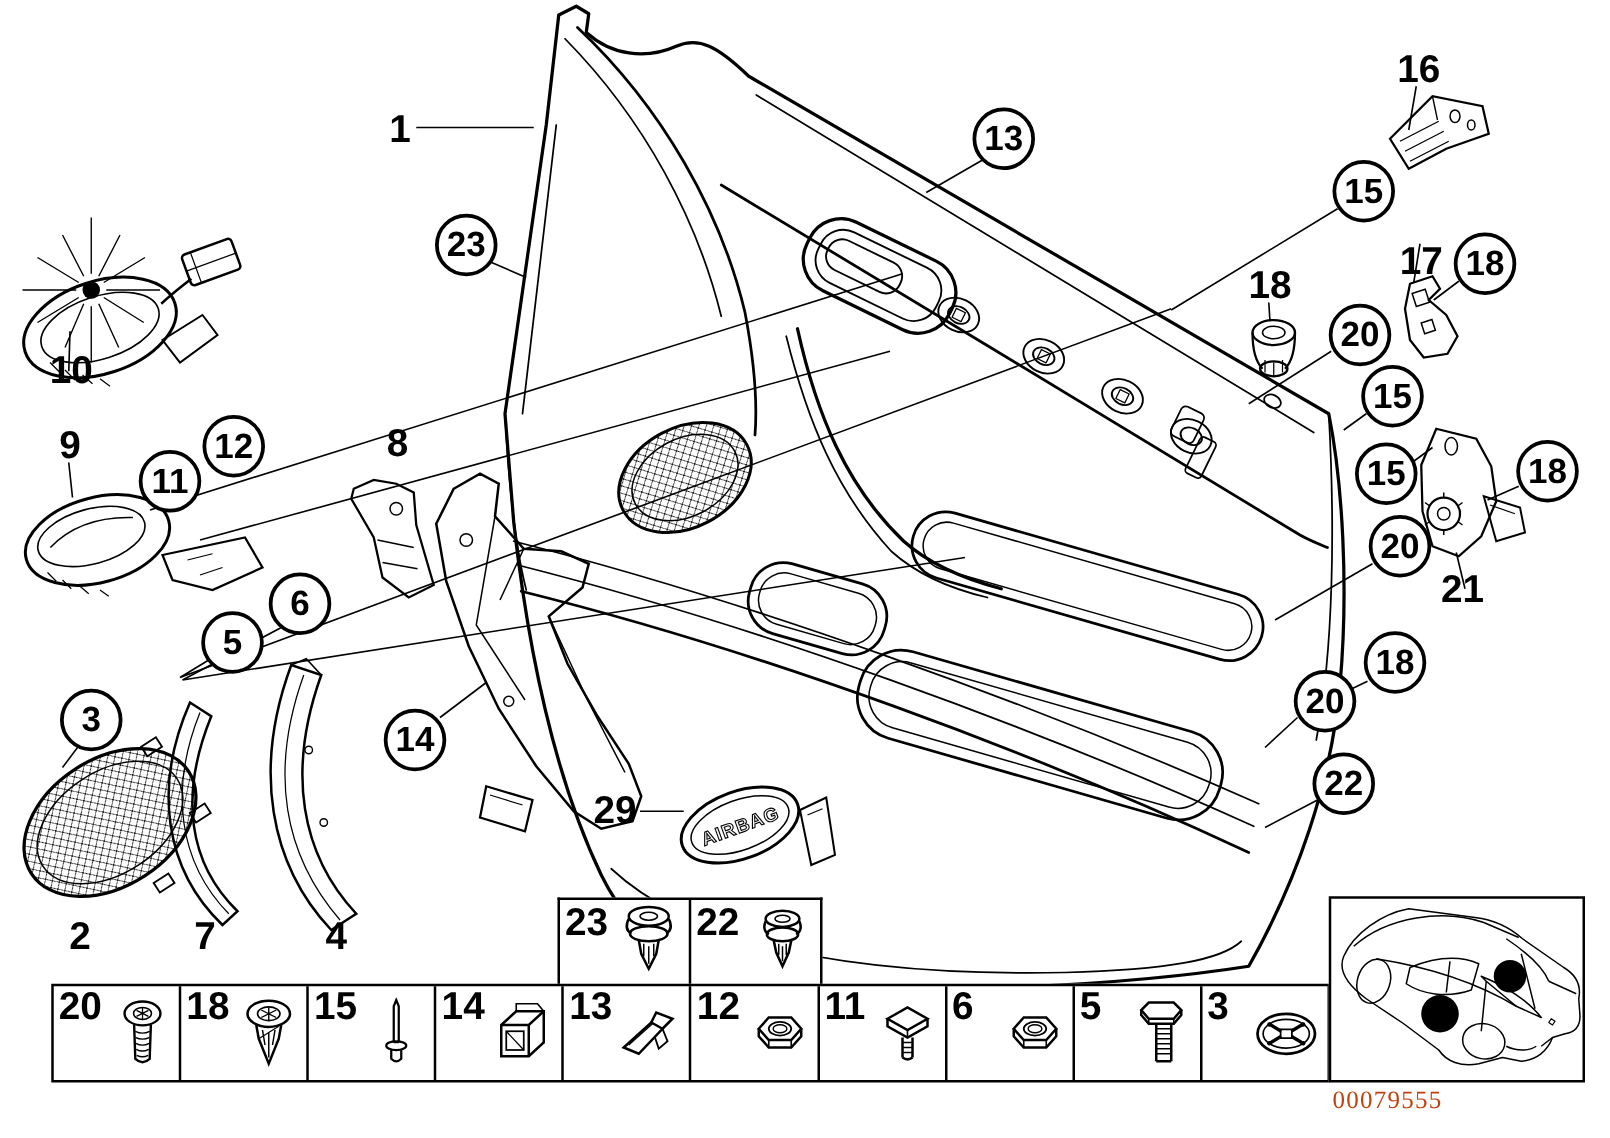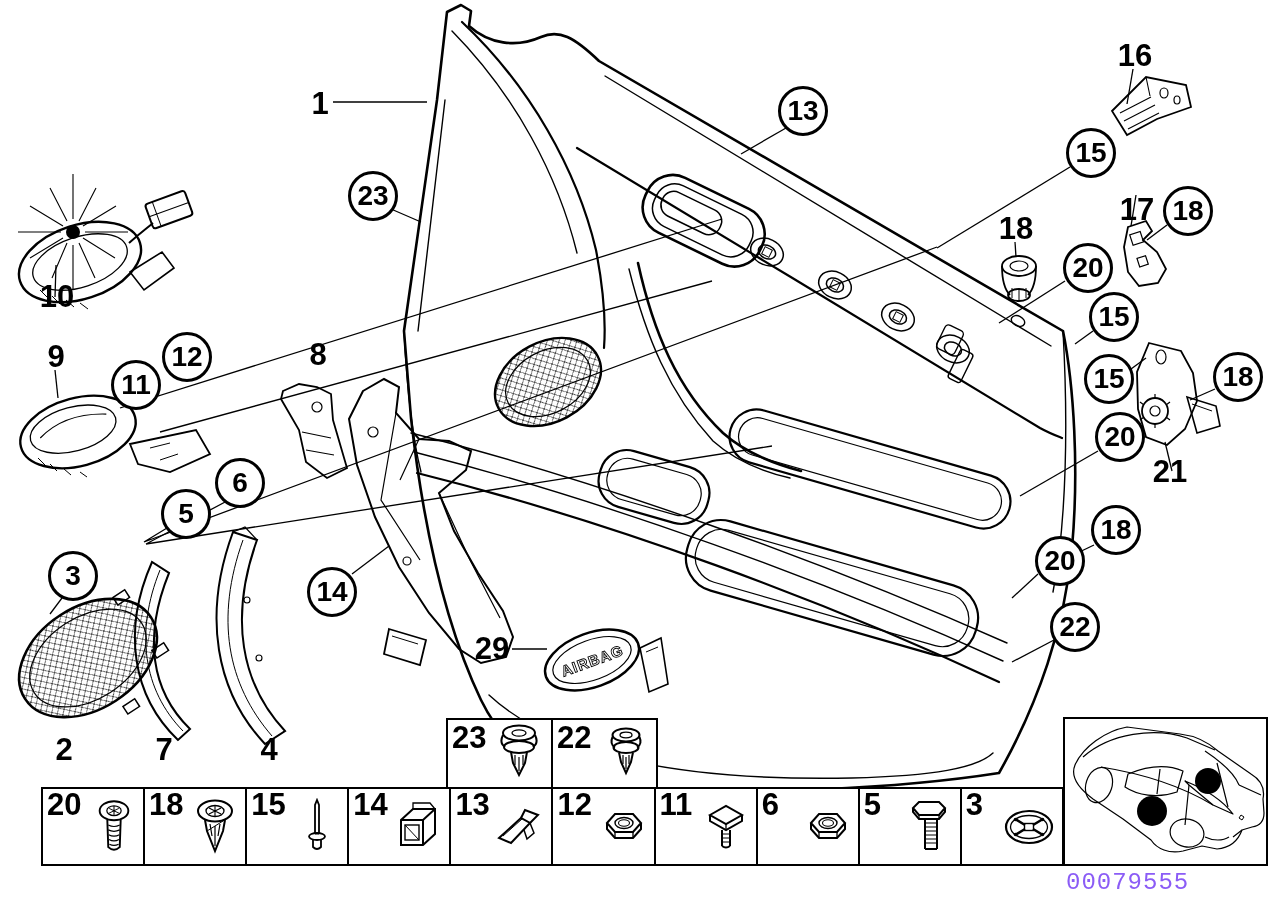--- a/index.html
+++ b/index.html
@@ -16,22 +16,22 @@
   .fcell{flex:1 1 0;position:relative;border-right:2.6px solid #000;display:flex;align-items:center;
          justify-content:flex-end;padding-right:7px;box-sizing:border-box;cursor:pointer;}
   .fcell:last-child{border-right:none;}
   .fnum{position:absolute;left:4px;top:-2px;font-weight:bold;font-size:31px;}
   .ficon{display:flex;align-items:center;justify-content:center;}
   .clipbox{position:absolute;left:446px;top:718px;width:212px;height:70px;display:flex;background:#fff;
           border:2.6px solid #000;border-bottom:none;box-sizing:border-box;z-index:3;}
   .clipbox .fnum{top:0;}
   .carbox{position:absolute;left:1063px;top:717px;width:205px;height:149px;background:#fff;
           border:2.5px solid #000;box-sizing:border-box;z-index:3;}
-  .pn{position:absolute;left:1066px;top:869px;z-index:3;font-family:Liberation Mono, monospace;
-      font-size:24px;letter-spacing:1px;color:#8b5cf6;}
+  .pn{position:absolute;left:1066px;top:869px;z-index:3;font-family:Liberation Serif, serif;
+      font-size:20px;letter-spacing:1px;color:#c2410c;}
   .emblem-text{font-family:"Liberation Sans",sans-serif;font-weight:bold;font-size:15px;
       letter-spacing:1px;fill:none;stroke:#000;stroke-width:0.9px;}
 </style>
 </head>
 <body>
 
 <div class="stage">
 
   <svg class="art" width="1288" height="910" viewBox="0 0 1288 910">
     <defs>

